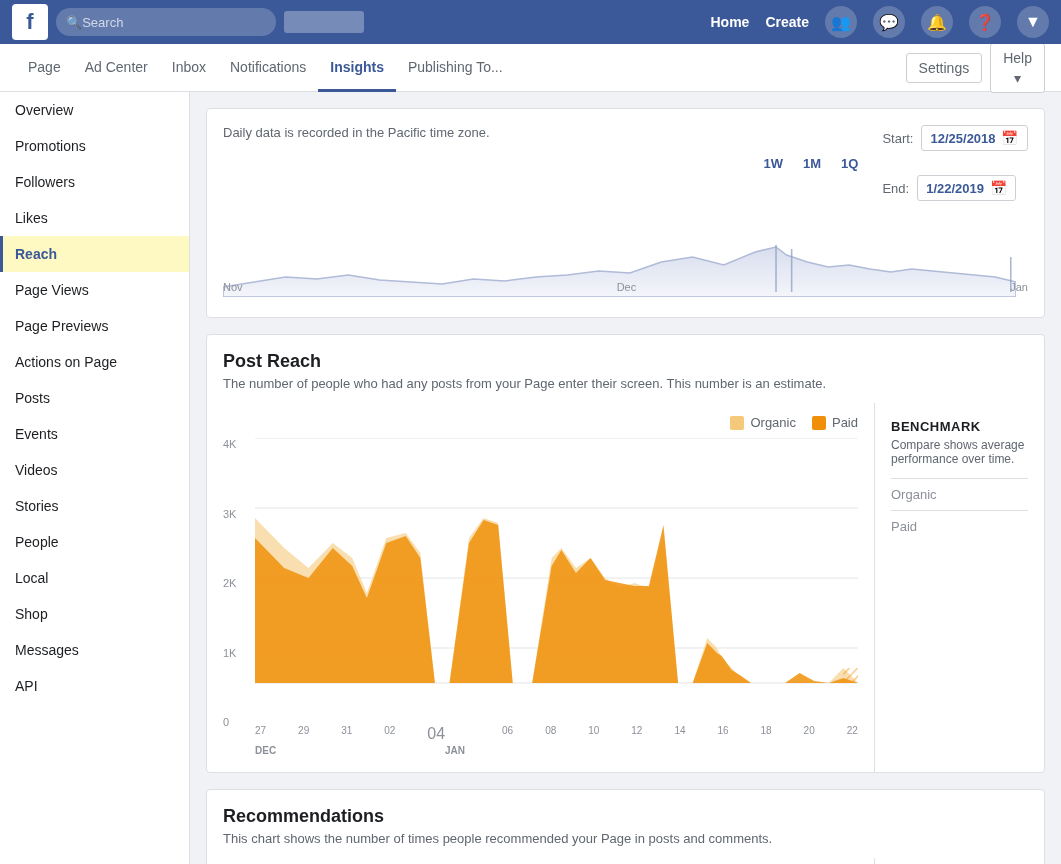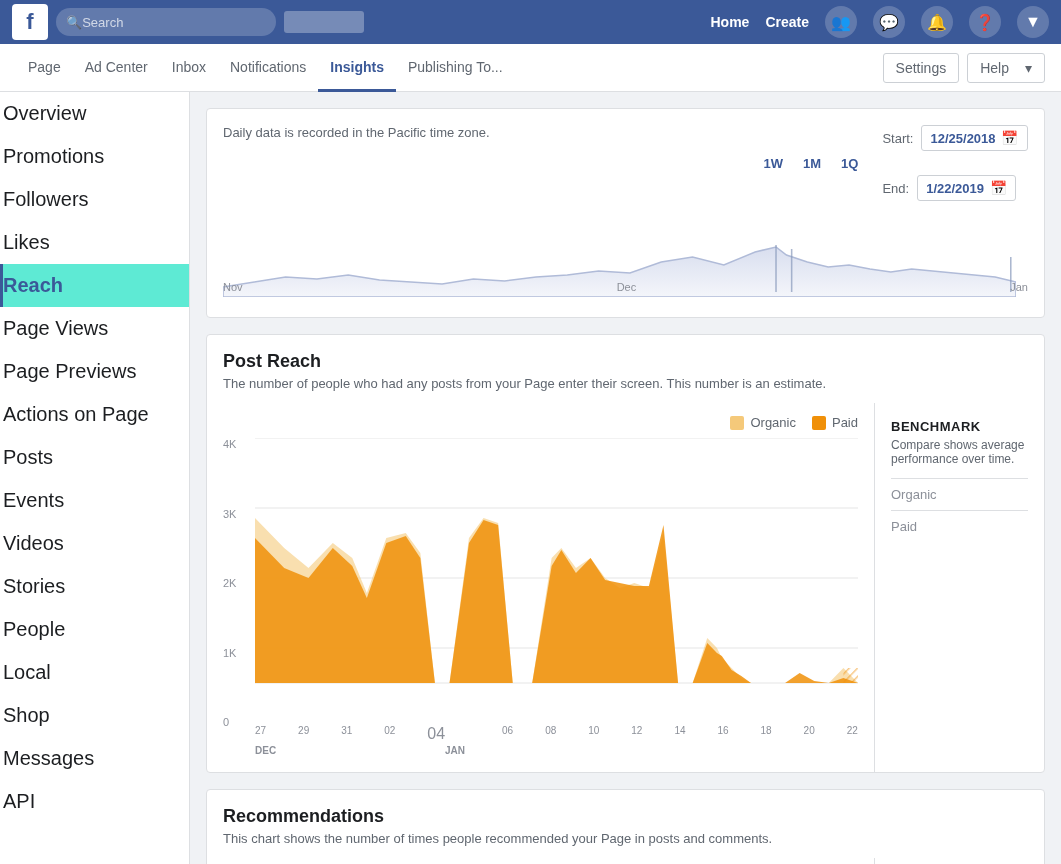--- a/index.html
+++ b/index.html
@@ -89,21 +89,21 @@
       color: #606770;
     }
     .help-btn {
       padding: 6px 12px;
       border: 1px solid #ccd0d5;
       border-radius: 3px;
       background: #fff;
       font-size: 14px;
       cursor: pointer;
       color: #606770;
-      display: flex; align-items: center; gap: 16px;
+      display: flex; align-items: center; gap: 4px; flex-direction: column;
     }
 
     
     .layout {
       display: flex;
       margin-top: 92px;
     }
 
     
     .sidebar {
@@ -113,31 +113,31 @@
       border-right: 1px solid #dddfe2;
       min-height: calc(100vh - 92px);
       position: fixed;
       top: 92px;
       left: 0;
       bottom: 0;
       overflow-y: auto;
     }
     .sidebar-item {
       display: flex; align-items: center;
-      padding: 10px 0;
-      font-size: 20px;
+      padding: 10px 12px;
+      font-size: 14px;
       color: #1c1e21;
       cursor: pointer;
       border-left: 3px solid transparent;
     }
     .sidebar-item.active {
       border-left-color: #3b5998;
       color: #3b5998;
       font-weight: 600;
-      background: #5eead4;
+      background: #fef9c3;
     }
 
     
     .main {
       margin-left: 190px;
       flex: 1;
       padding: 16px;
       min-height: calc(100vh - 92px);
     }
 

